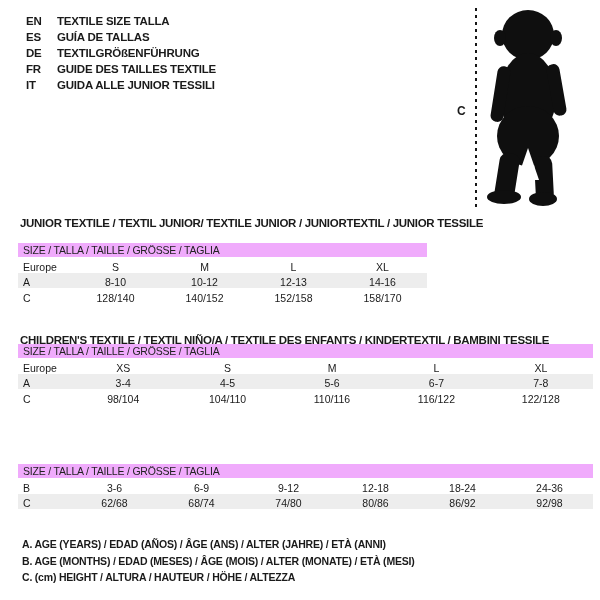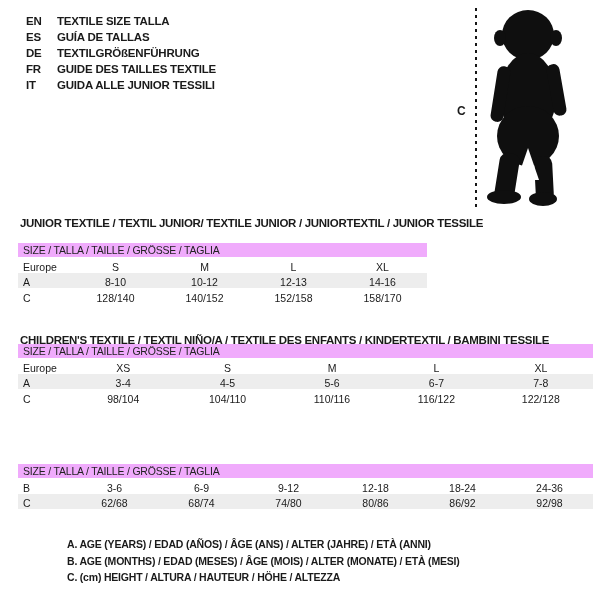--- a/index.html
+++ b/index.html
@@ -34,21 +34,21 @@
   .table-2 { top:344px; width:575px; }
   .table-3 { top:464px; width:575px; }
   .size-bar { height:14px; line-height:14px; background:#f0abfc;
               padding-left:5px; color:#222222; letter-spacing:-0.2px; }
   .trow { display:flex; height:15.5px; align-items:flex-end; }
   .trow.shade { background:#ededed; }
   .tlabel { width:48px; padding-left:5px; }
   .tcell { flex:1; text-align:center; }
 
   
-  .legend { position:absolute; left:22px; top:536px;margin-left:45px; }
+  .legend { position:absolute; left:22px; top:536px; }
   .legend-line { height:16.5px; font-weight:bold; font-size:10.5px;
                  letter-spacing:-0.2px; display:flex; align-items:center; }
 </style>
 </head>
 <body>
 
 <div class="page">
 
   <div class="lang-block">
     <div class="lang-row">

